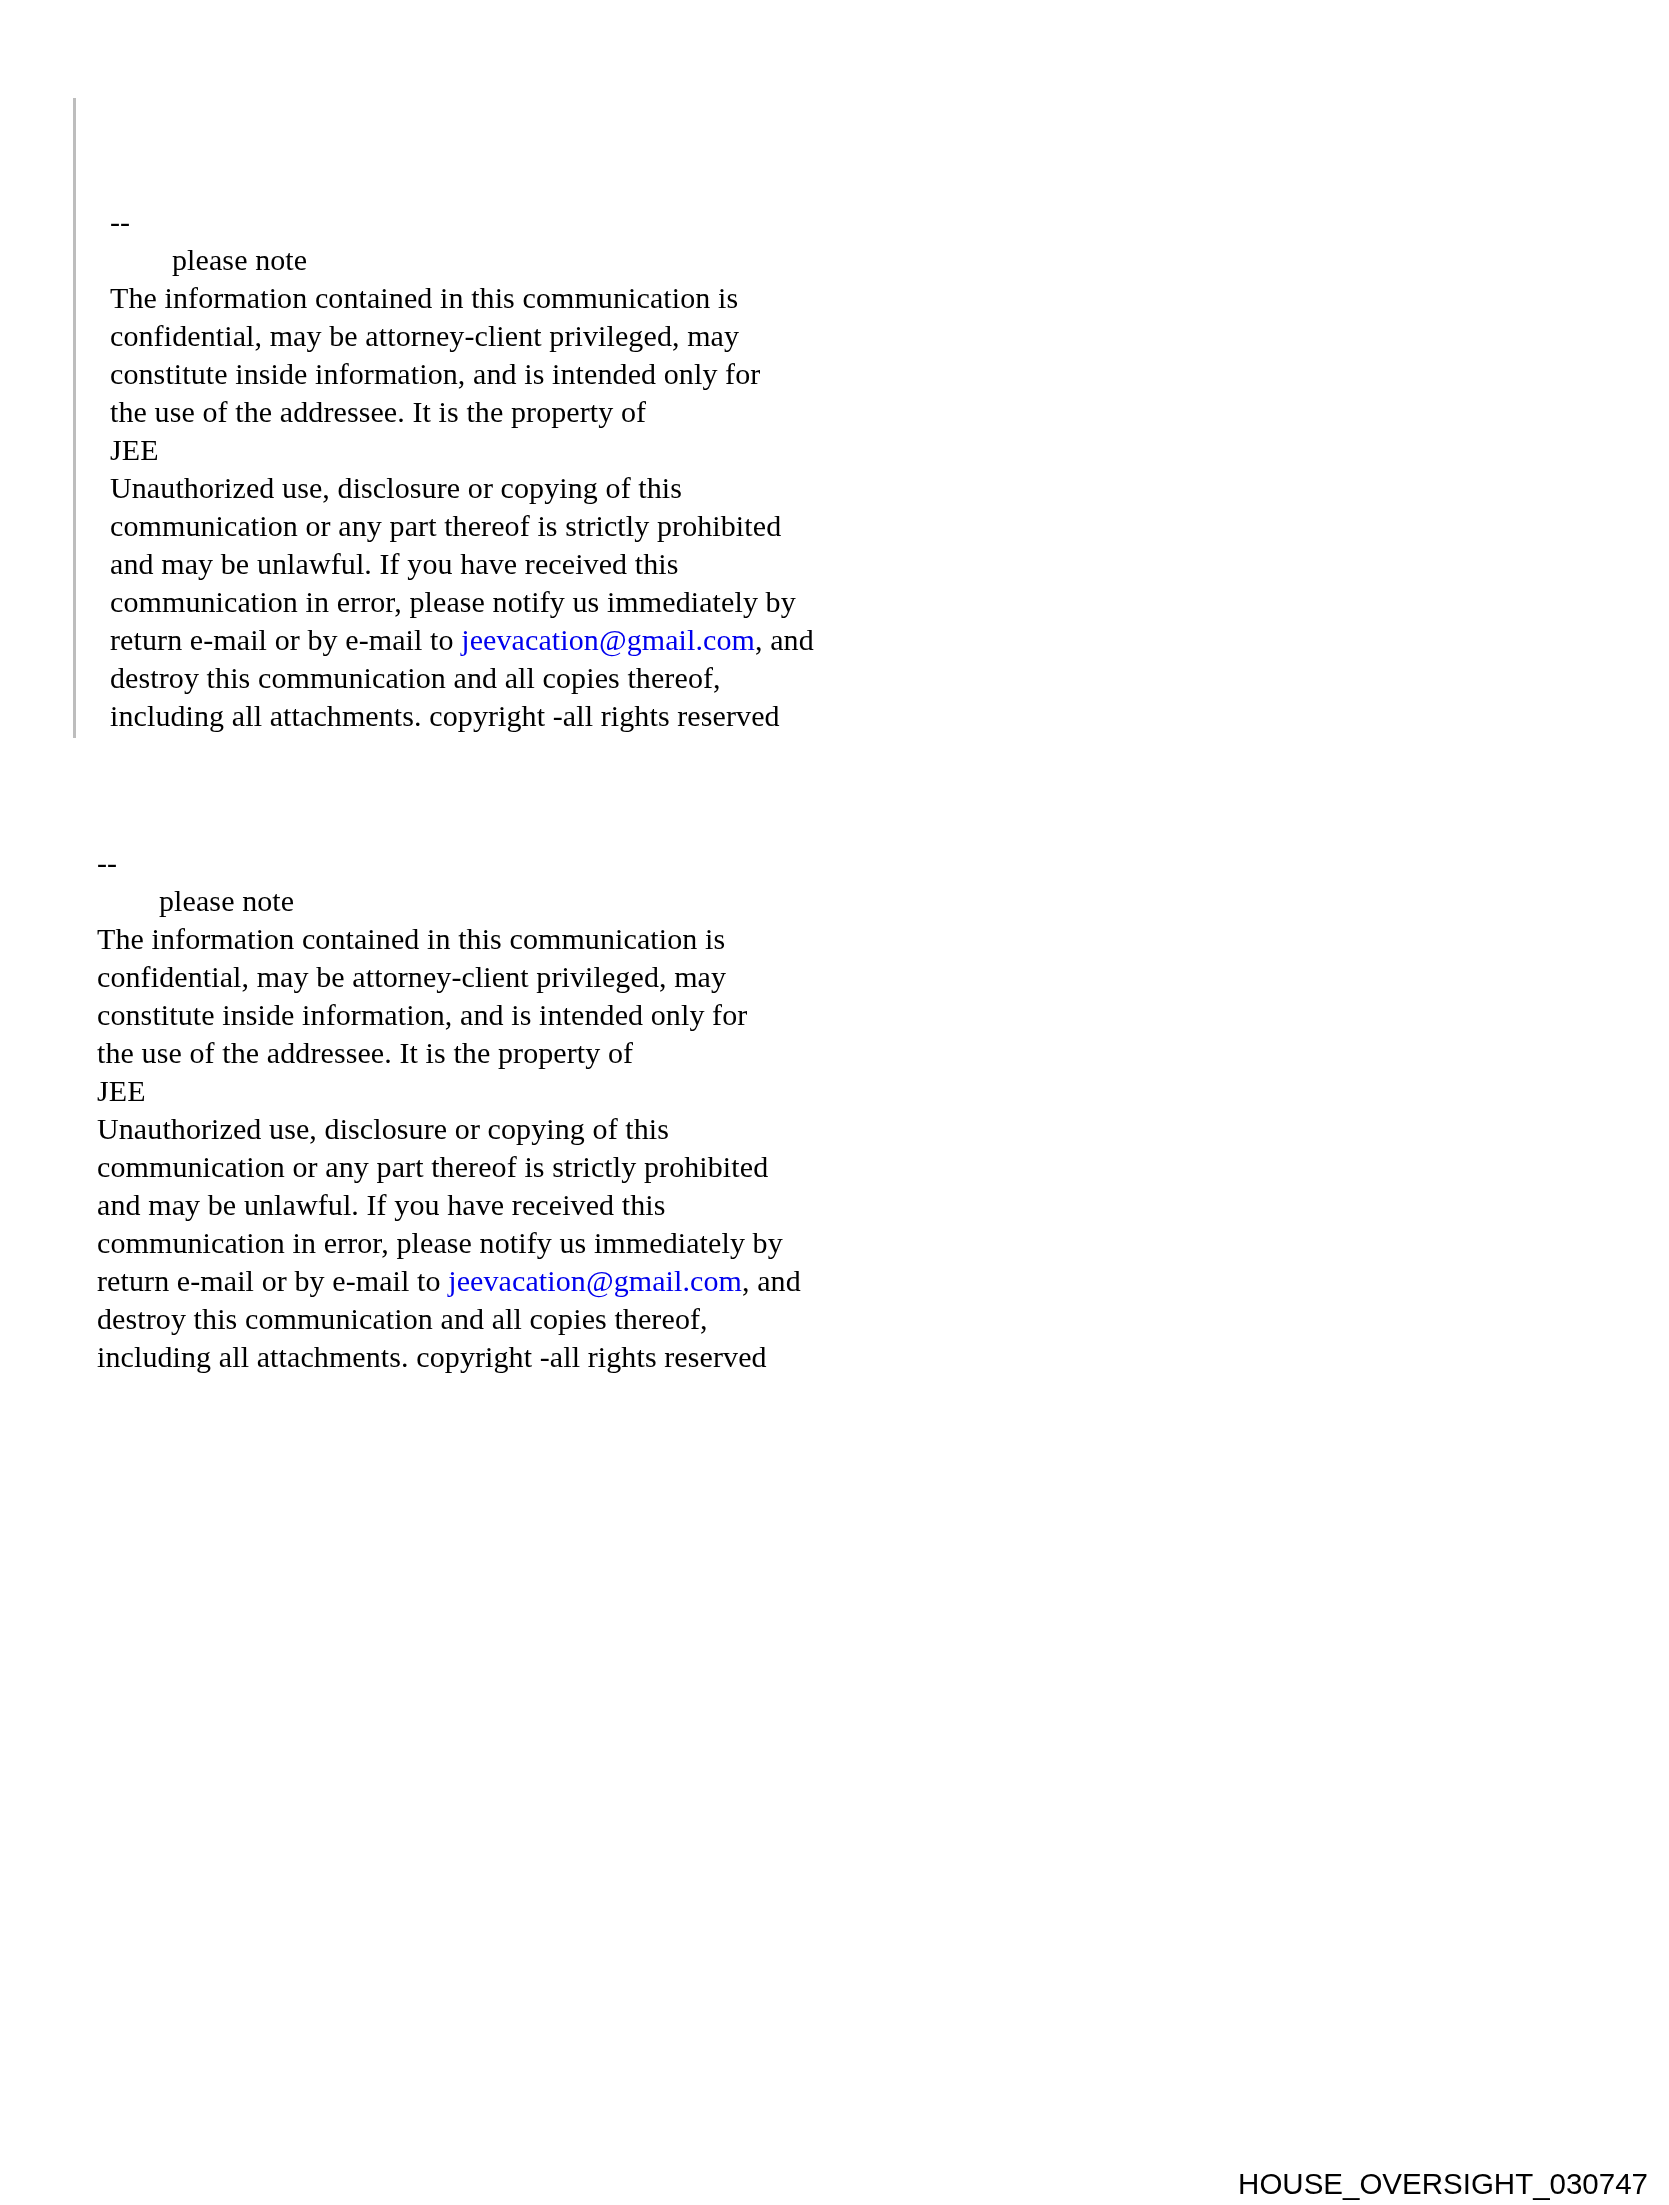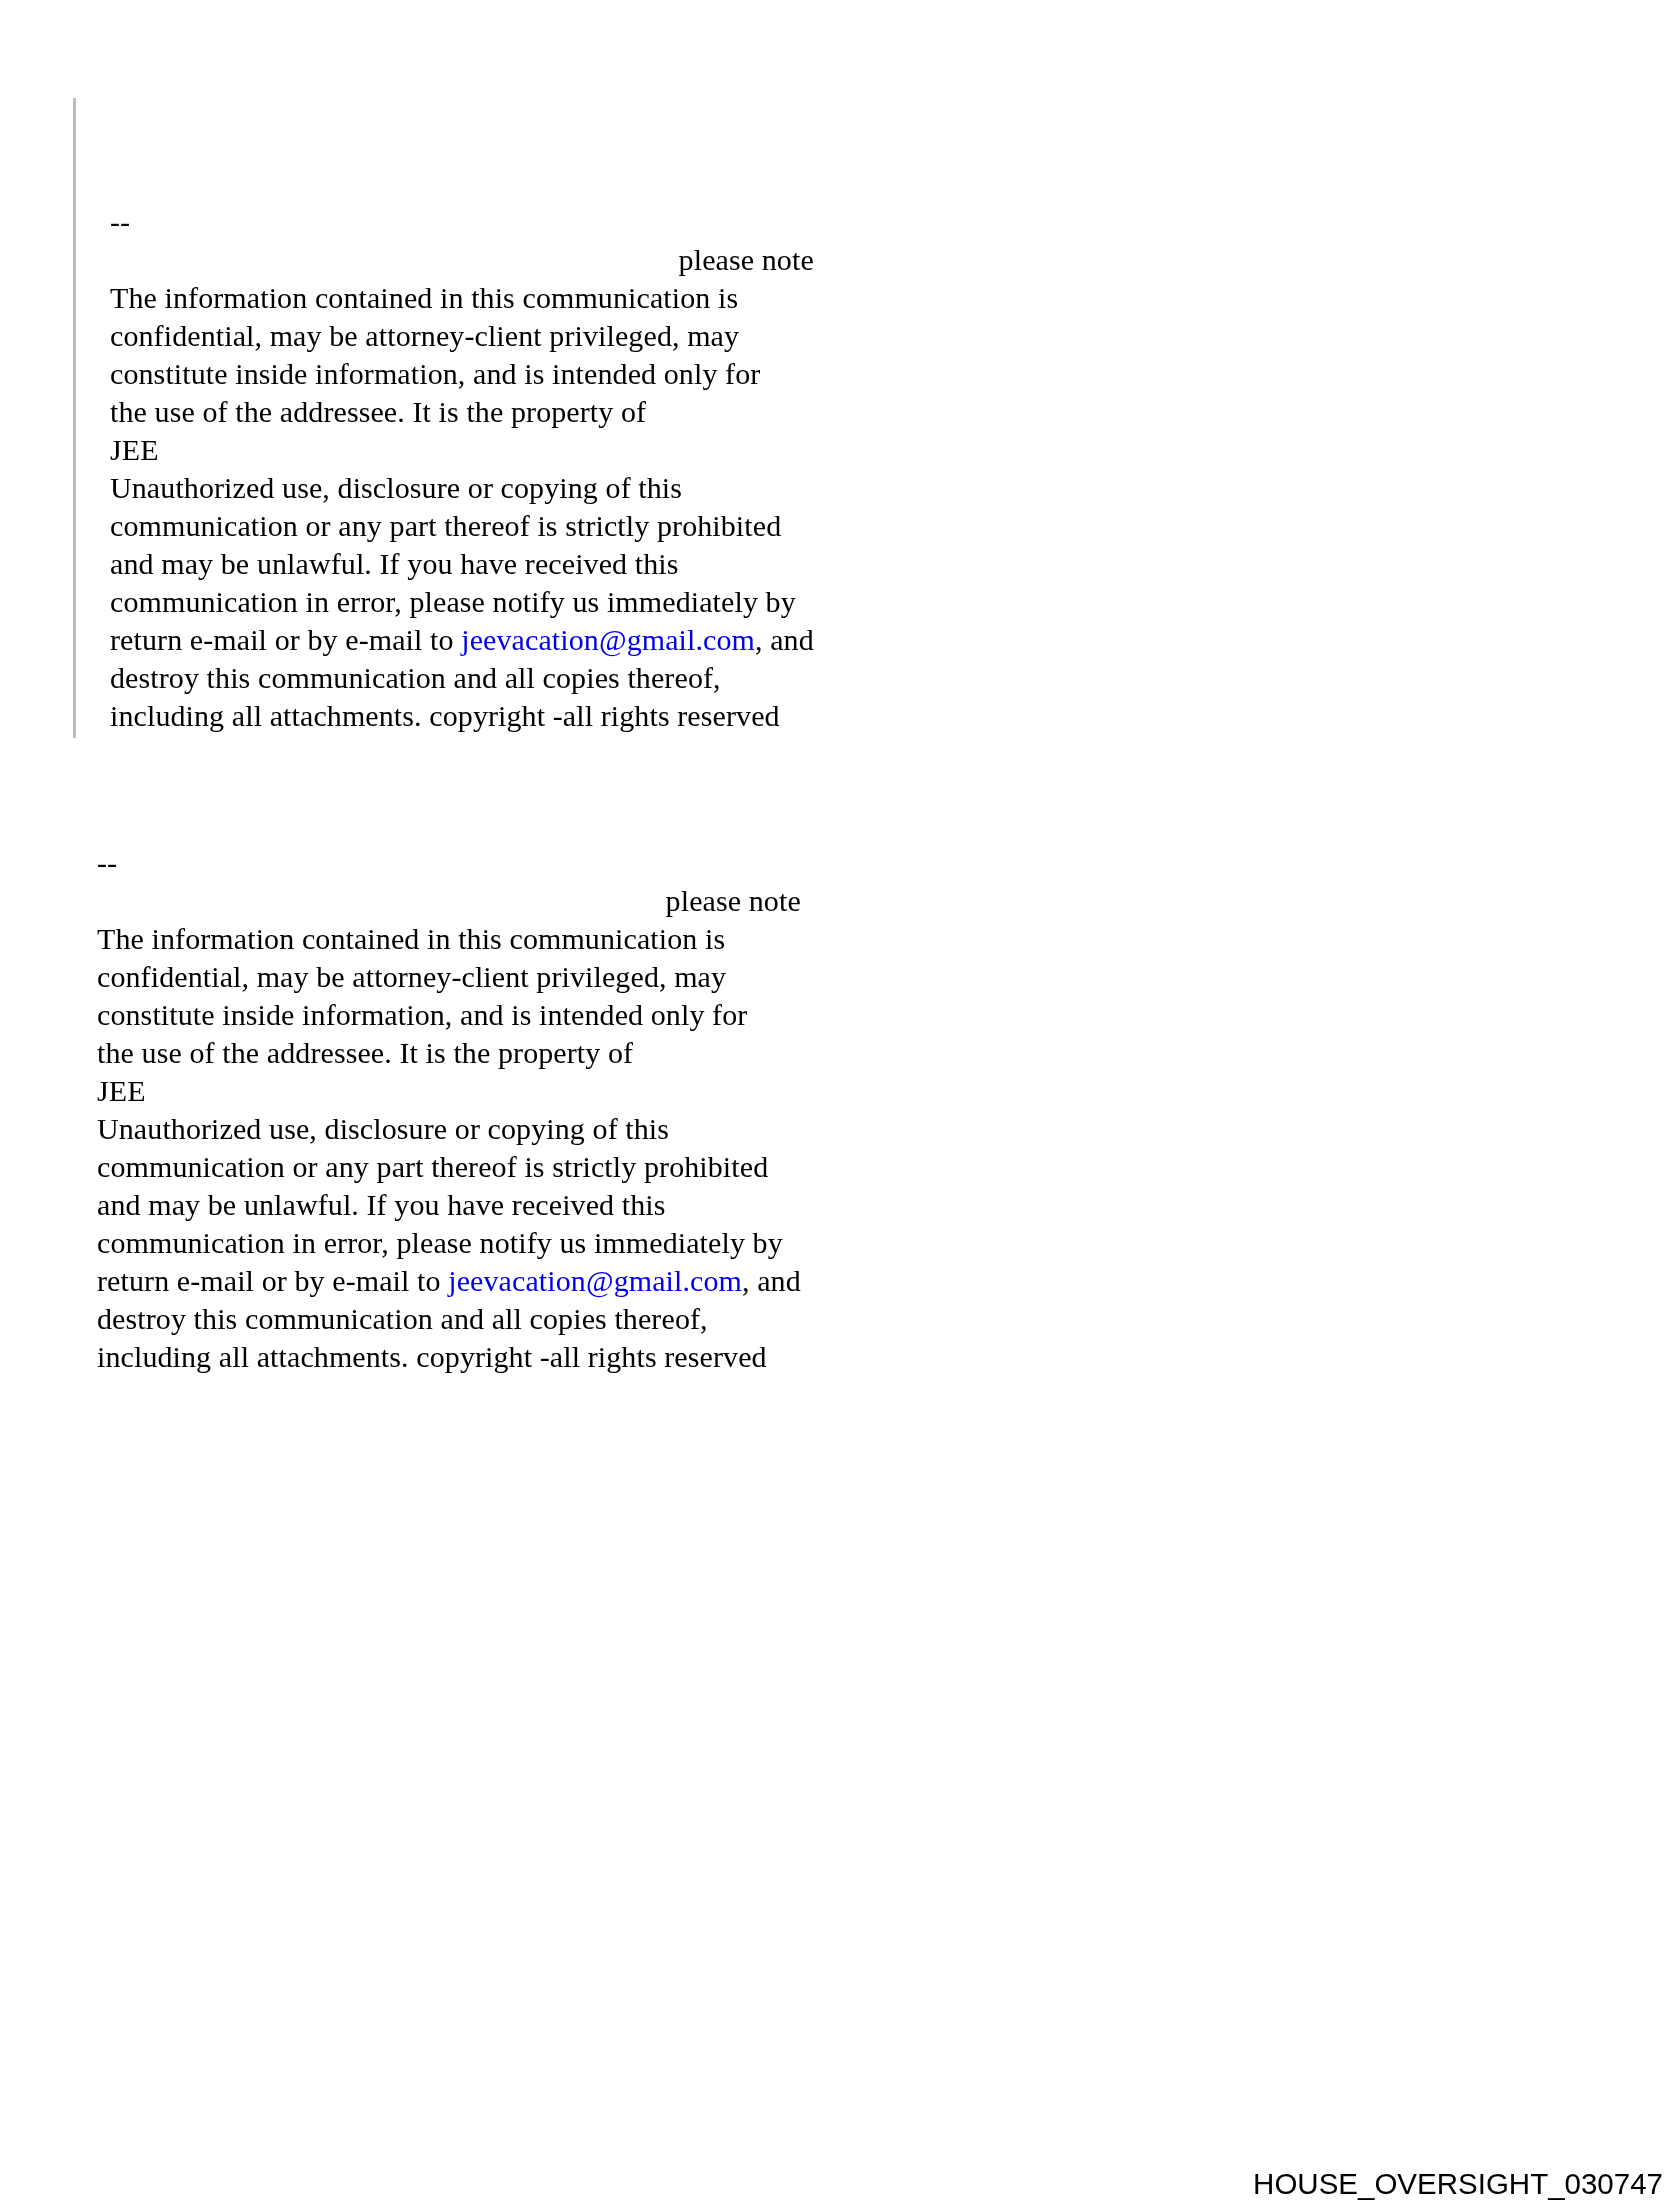--- a/index.html
+++ b/index.html
@@ -33,29 +33,28 @@
   .disclaimer-1 {
     left: 110px;
     top: 203px;
   }
   .disclaimer-2 {
     left: 97px;
     top: 844px;
   }
   .disclaimer .heading {
     padding-left: 62px;
-    text-align: right;
   }
   .email-link {
     color: #0000ee;
     cursor: pointer;
   }
   .bates-footer {
     position: absolute;
-    right: 6px;
+    right: 21px;
     bottom: 5.2px;
     font-family: "Liberation Sans", sans-serif;
     font-size: 29.5px;
     line-height: 33px;
     color: #000000;
   }
 </style>
 </head>
 <body>
 

